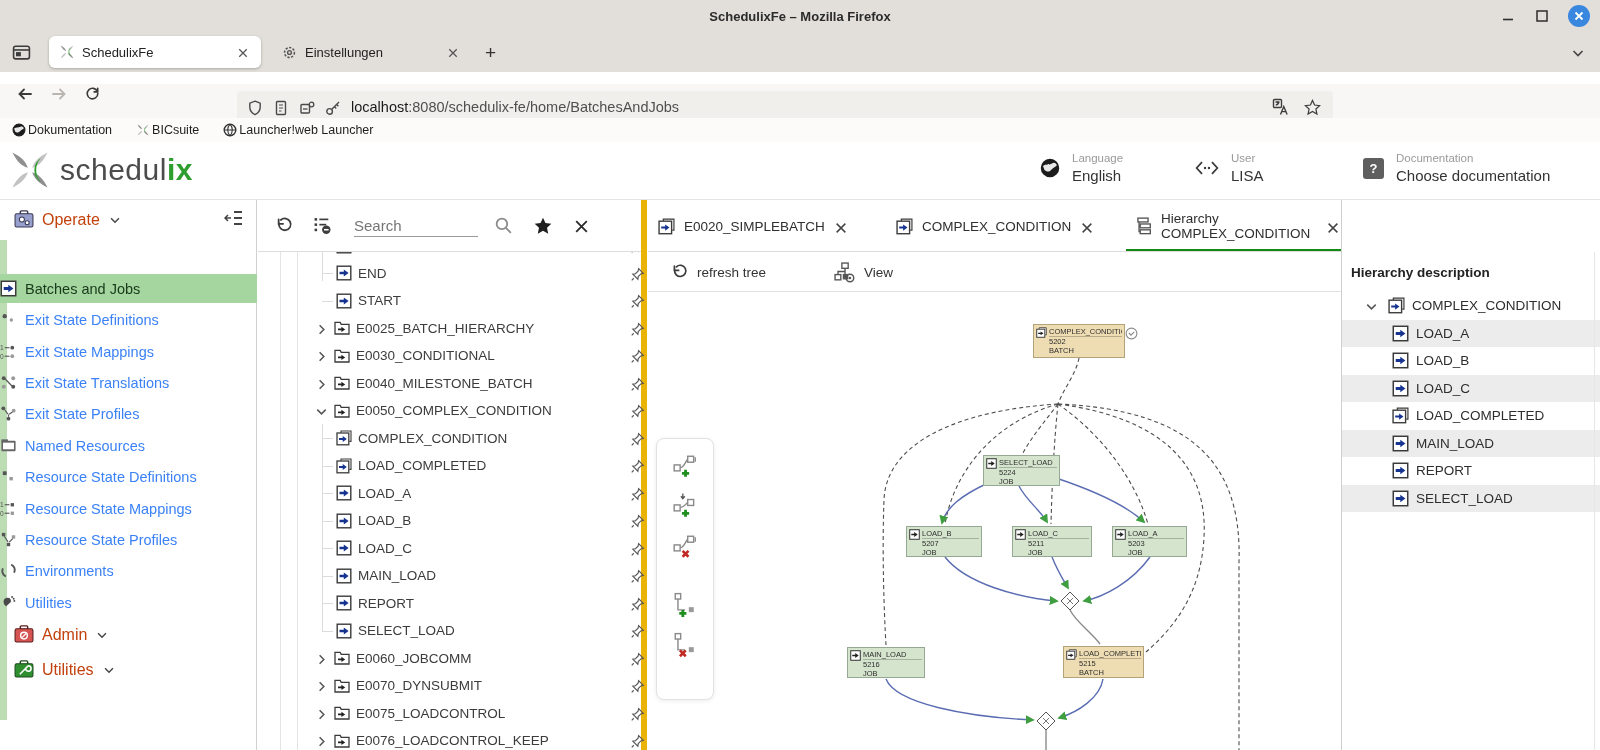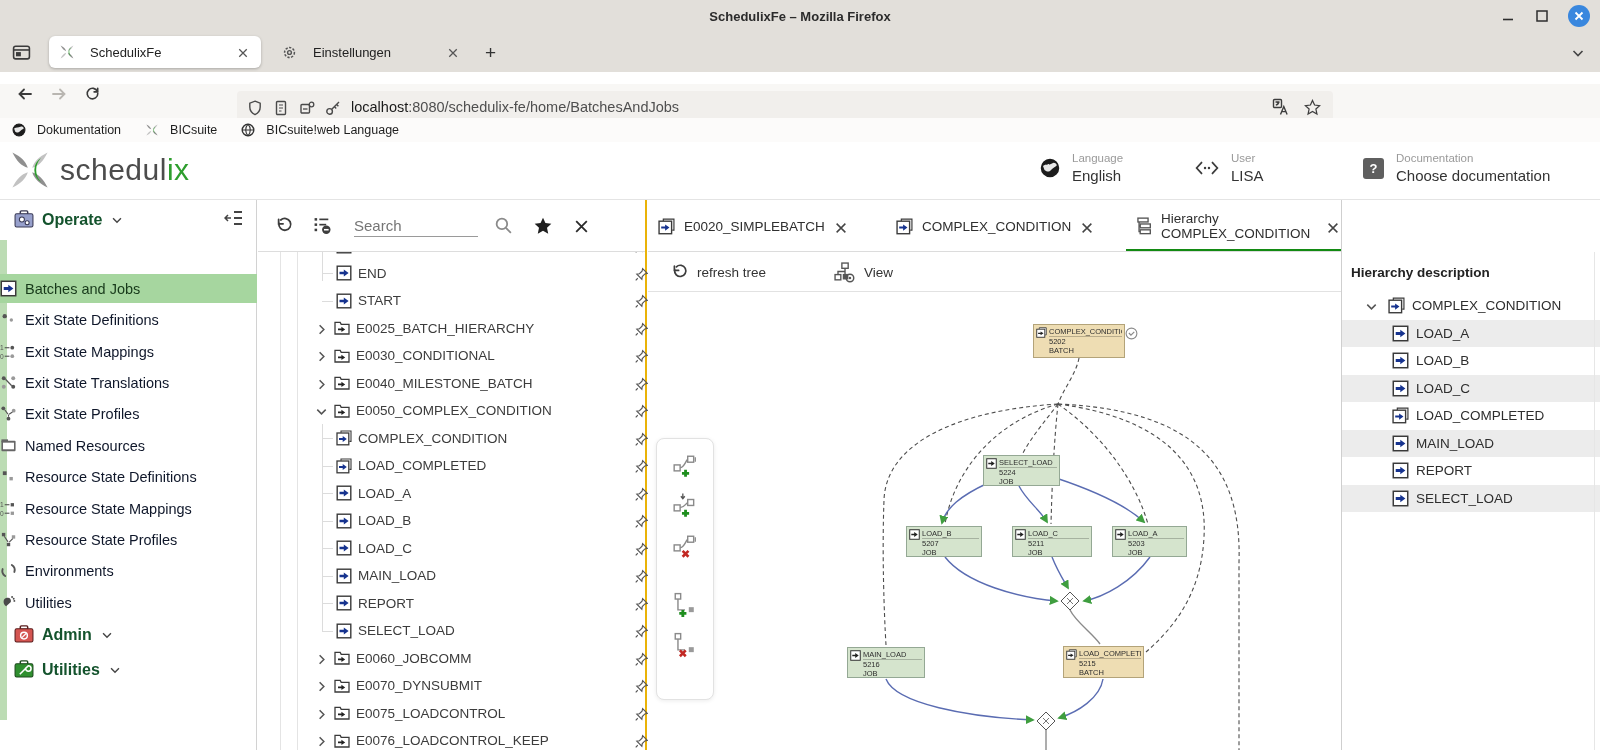--- a/index.html
+++ b/index.html
@@ -6,66 +6,66 @@
 body{font-family:"Liberation Sans",sans-serif;background:#555}
 #app{position:relative;width:1600px;height:750px;background:#fff;overflow:hidden}
 svg.ic{display:inline-block;vertical-align:middle;flex:none}
 
 
 .titlebar{position:absolute;left:0;top:0;width:1600px;height:32px;background:#e2dfda;display:flex;align-items:center;justify-content:center;font-size:13px;font-weight:700;color:#2b2b2b}
 .winbtns{position:absolute;right:10px;top:0;height:32px;display:flex;align-items:center;gap:18px}
 .closebtn{width:22px;height:22px;border-radius:50%;background:#3987de;display:flex;align-items:center;justify-content:center}
 .tabbar{position:absolute;left:0;top:32px;width:1600px;height:40px;background:#e2dfda;display:flex;align-items:center}
 .fxview{margin-left:12px;color:#3b3b3b}
-.btab{height:32px;display:flex;align-items:center;border-radius:6px;padding:0 10px;font-size:13px;color:#222;gap:15px}
+.btab{height:32px;display:flex;align-items:center;border-radius:6px;padding:0 10px;font-size:13px;color:#222;gap:7px}
 .btab.active{background:#fff;box-shadow:0 1px 3px rgba(0,0,0,.25);width:212px;margin-left:18px}
 .btab.plain{width:200px;margin-left:10px}
 .btab .tlab{flex:1;white-space:nowrap;overflow:hidden}
 .tclose{color:#555;font-size:13px;padding:0 2px}
 .newtab{margin-left:14px;color:#333;font-size:19px;line-height:19px}
 .urlrow{position:absolute;left:0;top:84px;width:1600px;height:46px;background:#f8f7f5;border-bottom:1px solid #b91c1c;display:flex;align-items:flex-start}
 .navic{margin-left:16px;color:#3a3a3a}
 .navic.dis{color:#b9b6b1}
 .urlfield{position:absolute;left:237px;top:7px;width:1096px;height:32px;background:#f1efec;border-radius:4px;display:flex;align-items:center;font-size:14.5px;color:#1c1c1c}
 .urlfield .seg{display:flex;align-items:center;gap:10px;padding:0 10px;color:#4a4a4a}
 .urltext{flex:1;white-space:nowrap;overflow:hidden}
 .urltext .host{color:#1a1a1a}
 .urltext .rest{color:#4f4f4f}
 .urlright{display:flex;align-items:center;gap:14px;padding-right:12px;color:#3d3d3d}
 .toolright{position:absolute;right:14px;top:79px;display:flex;align-items:center;gap:20px;color:#3a3a3a}
 .accwrap{position:relative}
 .bluedot{position:absolute;right:-3px;top:-3px;width:7px;height:7px;border-radius:50%;background:#22a0f0}
 .bmrow{position:absolute;left:0;top:118px;width:1600px;height:24px;background:#fcfbfa;display:flex;align-items:center;gap:24px;padding-left:12px;font-size:12.5px;color:#1e1e1e}
-.bmitem{display:flex;align-items:center;gap:11px}
+.bmitem{display:flex;align-items:center;gap:2px}
 
 
 .apphead{position:absolute;left:0;top:142px;width:1600px;height:58px;background:#fff;border-bottom:1px solid #e4e4e4}
 .brand{position:absolute;left:8px;top:6px;display:flex;align-items:center;gap:8px}
 .brandtxt{font-size:30px;color:#4c4c4c;letter-spacing:.5px}
-.brandtxt b{font-weight:400;color:#2e9e2e}
+.brandtxt b{font-weight:700;color:#2e9e2e}
 .hgroup{position:absolute;top:9px;display:flex;align-items:center;gap:12px}
 .hgroup .cap{font-size:11.5px;color:#9a9a9a;line-height:15px}
 .hgroup .val{font-size:15px;color:#333;line-height:19px}
 .qbox{width:21px;height:21px;background:#5f5f5f;color:#fff;border-radius:3px;font-size:13px;font-weight:700;display:flex;align-items:center;justify-content:center}
 
 
 .sidebar{position:absolute;left:0;top:200px;width:257px;height:550px;background:#fff;border-right:1px solid #d2d2d2}
 .lstrip{position:absolute;left:0;top:40px;width:7px;height:480px;background:#bcdcb4}
 .srow{position:absolute;left:0;width:257px;height:29px;display:flex;align-items:center;gap:8px}
-.srow .lbl{font-size:14.5px;color:#0f172a;white-space:nowrap}
-.srow.head .lbl{font-size:16px;font-weight:700;color:#14532d}
+.srow .lbl{font-size:14.5px;color:#3b82f6;white-space:nowrap}
+.srow.head .lbl{font-size:16px;font-weight:400;color:#c2410c}
 .srow.head{padding-left:14px}
 .srow.item{}
 .srow.sel{background:#a6d69f}
 .srow.sel .lbl{color:#17391a}
 .chev{color:#444}
 .collapser{position:absolute;right:12px;top:8px;color:#444}
 
 
-.treepanel{position:absolute;left:258px;top:200px;width:389px;height:550px;background:#fff;border-right:2px solid #eab308}
+.treepanel{position:absolute;left:258px;top:200px;width:389px;height:550px;background:#fff;border-right:6px solid #eab308}
 .ttoolbar{position:absolute;left:0;top:0;width:100%;height:52px;border-bottom:1px solid #ddd;display:flex;align-items:center}
 .tbico{color:#3d3d3d;margin-left:16px}
 .searchwrap{margin-left:22px;width:124px;border-bottom:1px solid #9a9a9a}
 .searchwrap input{border:0;outline:0;background:transparent;width:100%;font-size:15px;color:#333;font-family:"Liberation Sans",sans-serif;padding:2px 0}
 .searchwrap input::placeholder{color:#757575}
 .treeview{position:absolute;left:12px;top:52px;width:100%;height:498px;overflow:hidden}
 .treelist{position:absolute;left:0;top:-20px;width:100%}
 .guide{position:absolute;width:1px;background:#e4e4e4}
 .trow{position:relative;height:27.5px;display:flex;align-items:center}
 .trow .tchev{position:absolute;left:44px;color:#555}
@@ -533,21 +533,21 @@
       <svg class="ic" width="14" height="14">
           <use href="#i-logo"></use>
         </svg>
       <span>BICsuite</span>
     </span>
     <span class="bmitem">
       <svg class="ic" width="14" height="14" style="color:#333">
           <circle cx="7" cy="7" r="5.8" fill="none" stroke="currentColor" stroke-width="1.4"></circle>
           <path d="M1.2 7 h11.6 M7 1.2 a8.5 8.5 0 0 1 0 11.6 M7 1.2 a8.5 8.5 0 0 0 0 11.6" fill="none" stroke="currentColor" stroke-width="1.1"></path>
         </svg>
-      <span>BICsuite!web Language</span>
+      <span>Launcher!web Launcher</span>
     </span>
   </div>
 
   <div class="apphead">
     <div class="brand">
       <svg class="ic" width="44" height="44">
           <use href="#i-logo"></use>
         </svg>
       <span class="brandtxt"><span>schedul</span><b>ix</b></span>
     </div>

